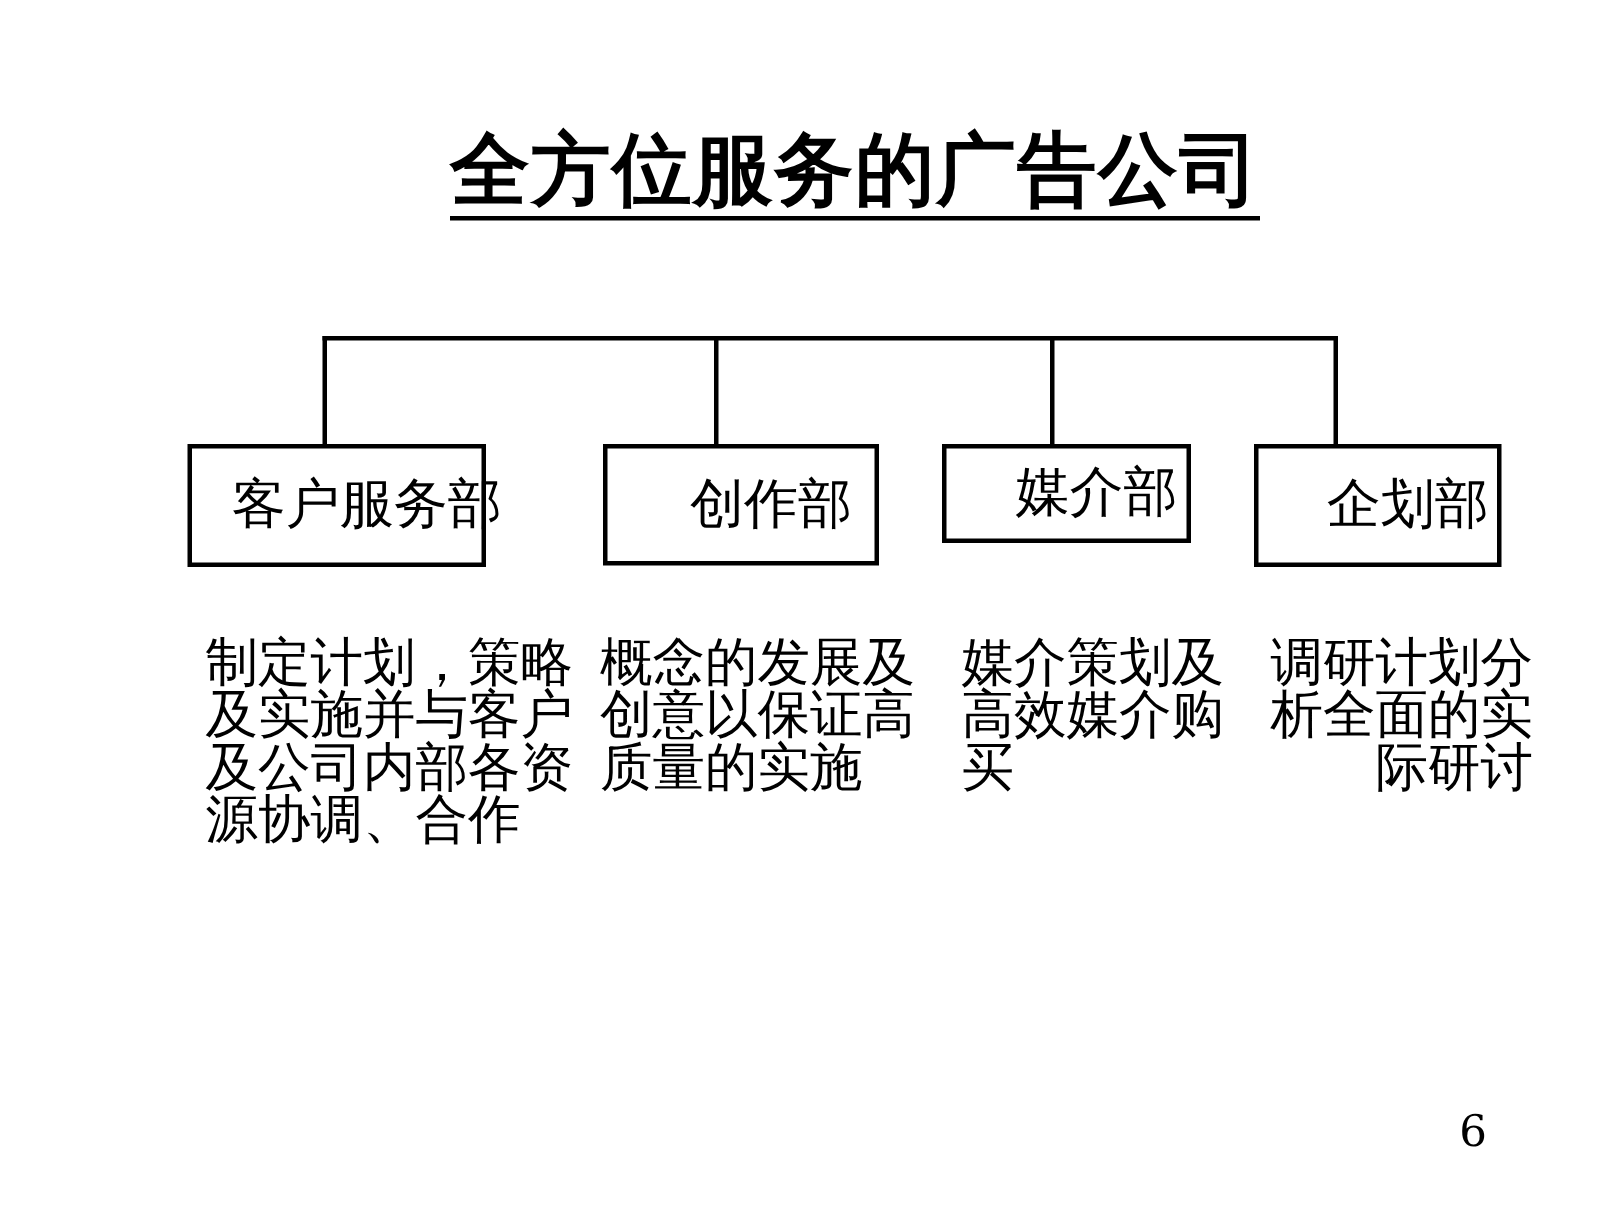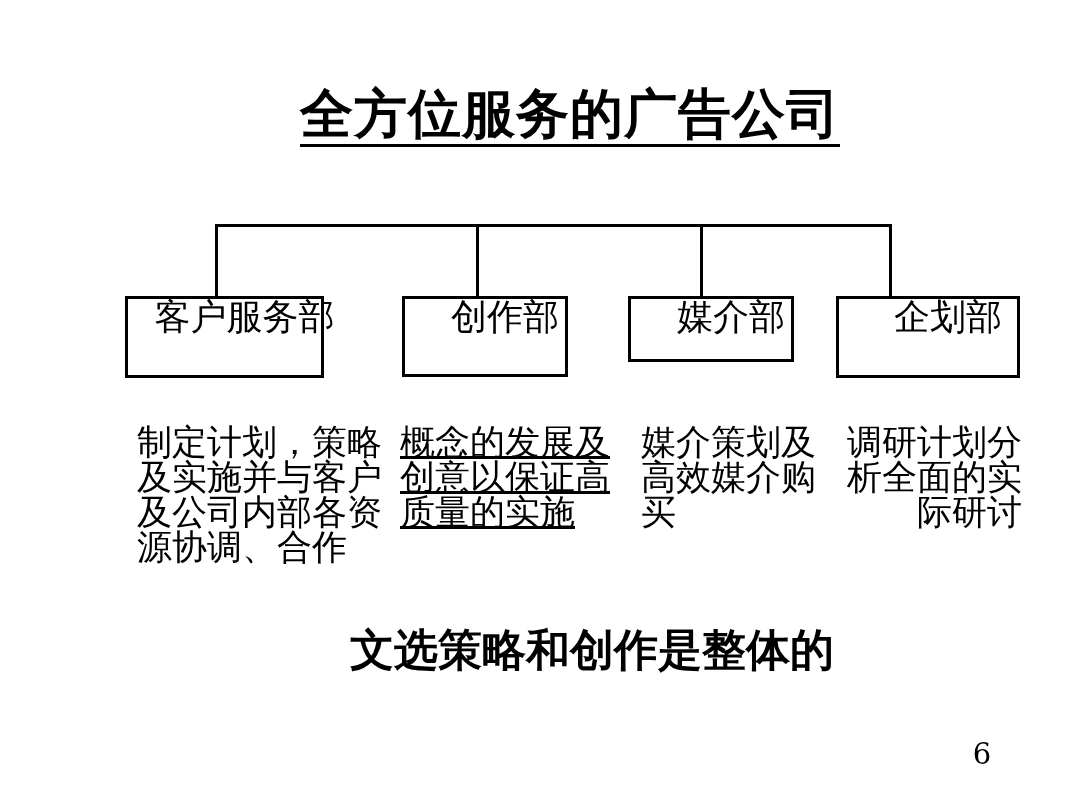--- a/index.html
+++ b/index.html
@@ -42,40 +42,40 @@
   .drop-1 { left: 215px; top: 224px; height: 75px; }
   .drop-2 { left: 476px; top: 224px; height: 75px; }
   .drop-3 { left: 700px; top: 224px; height: 75px; }
   .drop-4 { left: 889px; top: 224px; height: 75px; }
   .dept-box {
     position: absolute;
     box-sizing: border-box;
     border: 3px solid #000;
     background: #ffffff;
     display: flex;
-    align-items: flex-start;
+    align-items: center;
     justify-content: center;
     font-size: 36px;
     line-height: 1;
     white-space: nowrap;
     padding-left: 40px;
   }
   .dept-box-1 { left: 125px; top: 296px; width: 199px; height: 82px; }
-  .dept-box-2 { left: 402px; top: 296px; width: 166px; height: 81px; }
+  .dept-box-2 { left: 402px; top: 296px; width: 184px; height: 81px; }
   .dept-box-3 { left: 628px; top: 296px; width: 166px; height: 66px; }
-  .dept-box-4 { left: 836px; top: 296px; width: 184px; height: 82px; }
+  .dept-box-4 { left: 836px; top: 296px; width: 165px; height: 82px; }
   .dept-desc {
     position: absolute;
     top: 425px;
     font-size: 35px;
     line-height: 35px;
     white-space: pre-line;
   }
   .dept-desc-1 { left: 137px; }
-  .dept-desc-2 { left: 400px; text-decoration: underline; }
+  .dept-desc-2 { left: 400px; }
   .dept-desc-3 { left: 641px; }
   .dept-desc-4 { left: 847px; text-align: right; }
   .footer-note {
     position: absolute;
     left: 350px;
     top: 621px;
     font-size: 44px;
     font-weight: bold;
     white-space: nowrap;
   }
@@ -121,17 +121,16 @@
   <div class="dept-desc dept-desc-2">概念的发展及
 创意以保证高
 质量的实施</div>
   <div class="dept-desc dept-desc-3">媒介策划及
 高效媒介购
 买</div>
   <div class="dept-desc dept-desc-4">调研计划分
 析全面的实
 际研讨</div>
 
-  <div class="footer-note">文选策略和创作是整体的</div>
 
   <div class="page-number">6</div>
 
 </div>
 
 </body></html>

